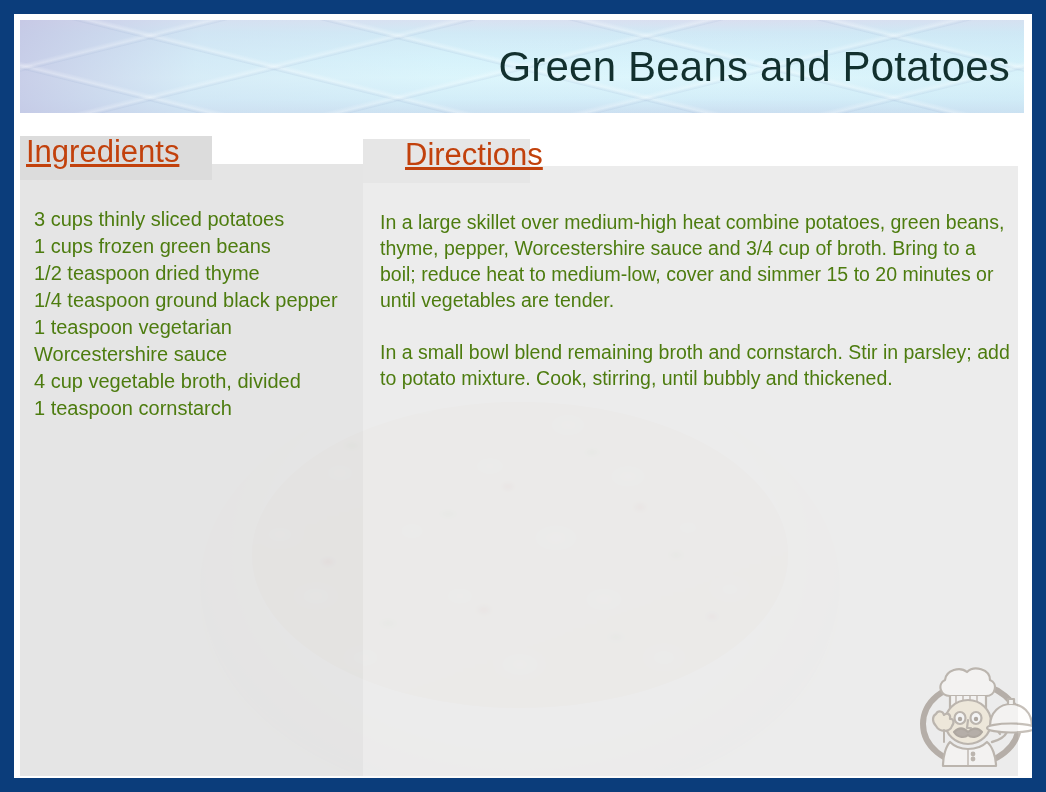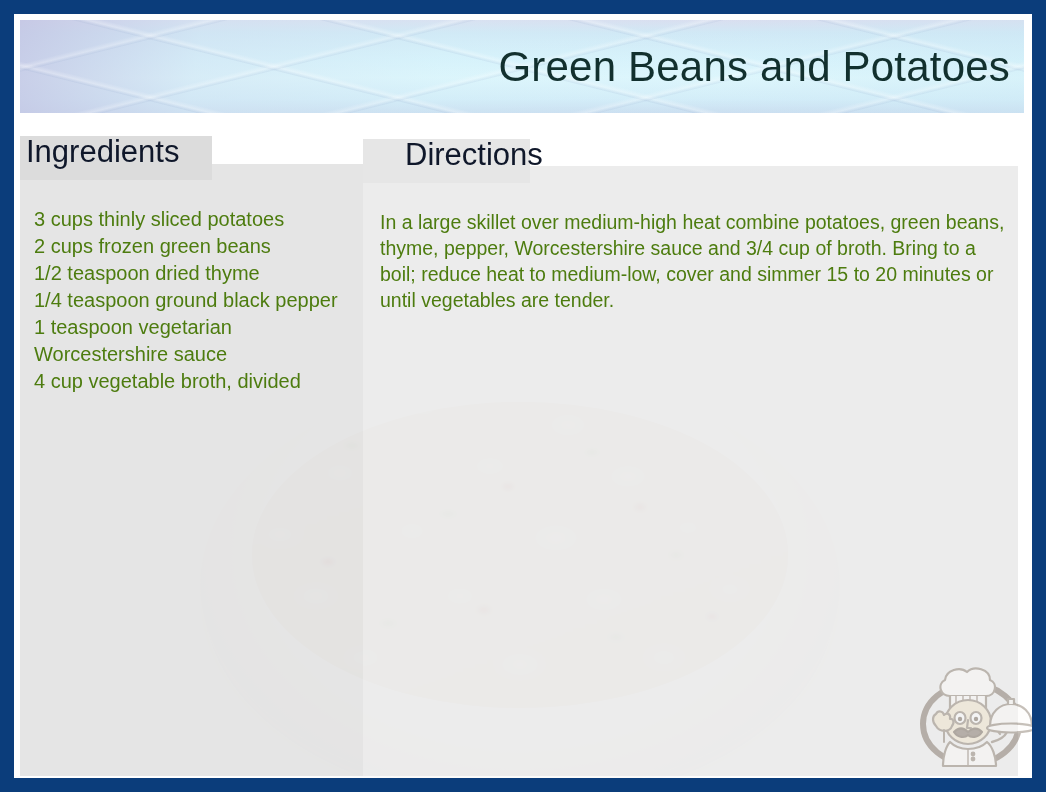--- a/index.html
+++ b/index.html
@@ -183,24 +183,25 @@
   }
   .tab-directions {
     left: 349px;
     top: 125px;
     width: 167px;
     height: 44px;
     background: #e6e6e6;
   }
   .section-title {
     position: absolute;
-    color: #0f172a;
+    color: #c2410c;
     font-size: 31px;
     line-height: 1;
     white-space: nowrap;
+    text-decoration: underline;
   }
   .title-ingredients { left: 12px; top: 122px; }
   .title-directions  { left: 355px; top: 125px; margin-left: 36px; }
 
   .col-body {
     position: absolute;
     color: #4d7c0f;
     font-size: 20px;
     line-height: 27px;
   }
@@ -252,33 +253,35 @@
         </div>
       </div>
     </div>
 
     <div class="col col-ingredients"></div>
     <div class="tab tab-ingredients"></div>
     <div class="section-title title-ingredients">Ingredients</div>
 
     <div class="col-body ing-list">
       <div>3 cups thinly sliced potatoes</div>
-      <div>2 cups frozen green beans</div>
+      <div>1 cups frozen green beans</div>
       <div>1/2 teaspoon dried thyme</div>
       <div class="ing-wrap">1/4 teaspoon ground black pepper</div>
       <div class="ing-wrap">1 teaspoon vegetarian Worcestershire sauce</div>
       <div>4 cup vegetable broth, divided</div>
+      <div>1 teaspoon cornstarch</div>
     </div>
 
     <div class="col col-directions"></div>
     <div class="tab tab-directions"></div>
     <div class="section-title title-directions">Directions</div>
 
     <div class="col-body dir-body">
       <p>In a large skillet over medium-high heat combine potatoes, green beans, thyme, pepper, Worcestershire sauce and 3/4 cup of broth. Bring to a boil; reduce heat to medium-low, cover and simmer 15 to 20 minutes or until vegetables are tender.</p>
+      <p>In a small bowl blend remaining broth and cornstarch.  Stir in parsley; add to potato mixture.  Cook, stirring, until bubbly and thickened.</p>
     </div>
 
     <div class="chef-logo">
       <svg width="122" height="128" viewBox="0 0 122 128" xmlns="http://www.w3.org/2000/svg">
         <g fill="none" stroke="#7a6a5a" stroke-width="2.2" stroke-linejoin="round" stroke-linecap="round">
 
           <ellipse cx="61" cy="74" rx="48" ry="40" stroke="#6b5b4b" stroke-width="6"></ellipse>
 
           <path d="M40 46 C30 46 27 34 35 30 C36 20 50 16 57 22 C64 15 80 19 80 30 C88 33 86 46 76 46 Z" fill="#fdfcf8"></path>
           <path d="M40 46 L40 58 L76 58 L76 46" fill="#fdfcf8"></path>

